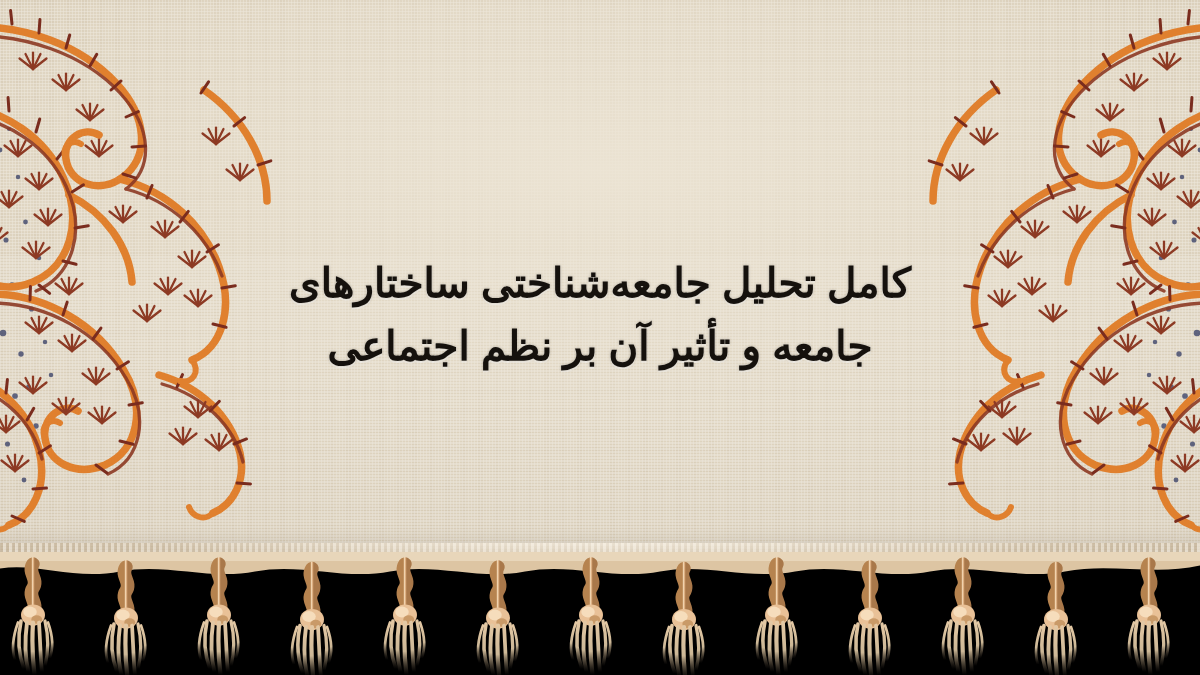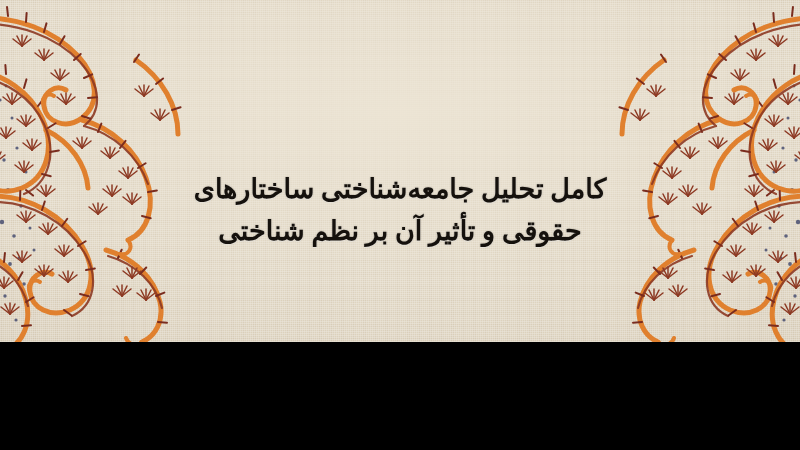--- a/index.html
+++ b/index.html
@@ -1,22 +1,22 @@
 <!DOCTYPE html>
 <html lang="fa" dir="rtl"><head>
 <meta charset="utf-8">
 <title>Embroidered Textile Title Card</title>
 <style>
   html,body{margin:0;padding:0;background:#000;}
   #stage{
     position:relative;
-    width:800px;height:342px;
+    width:800px;height:450px;
     overflow:hidden;
     background:#000000;
-    font-family:Liberation Serif, serif;
+    font-family:Liberation Sans, sans-serif;
   }
 
   
   .fabric{
     position:absolute;left:0;top:0;width:800px;height:380px;
     background-color:#d9cfbd;
     background-image:
       
       radial-gradient(ellipse 120% 100% at 50% 30%, rgba(236,228,212,.95) 0%, rgba(224,214,196,.55) 45%, rgba(196,182,160,.45) 100%),
       
@@ -397,21 +397,21 @@
         <path d="M44,292 C40,284 48,278 54,282"></path>
         <path d="M142,240 C148,248 142,256 134,254"></path>
         <path d="M156,342 C150,348 142,344 140,338"></path>
         <path d="M20,350 C14,356 6,352 4,346"></path>
       </g>
     </svg>
   </div>
 
   <div class="title-block">
     <span class="title-line">کامل تحلیل جامعه‌شناختی ساختارهای</span>
-    <span class="title-line">حقوقی و تأثیر آن بر نظم شناختی</span>
+    <span class="title-line">جامعه و تأثیر آن بر نظم اجتماعی</span>
   </div>
 
   <div class="fringe">
     <svg viewBox="0 0 800 82" xmlns="http://www.w3.org/2000/svg">
       <defs>
         <linearGradient id="cordg" x1="0" y1="0" x2="1" y2="0">
           <stop offset="0%" stop-color="#b6834f"></stop>
           <stop offset="35%" stop-color="#f1d3ae"></stop>
           <stop offset="70%" stop-color="#d9a97a"></stop>
           <stop offset="100%" stop-color="#a9784a"></stop>

